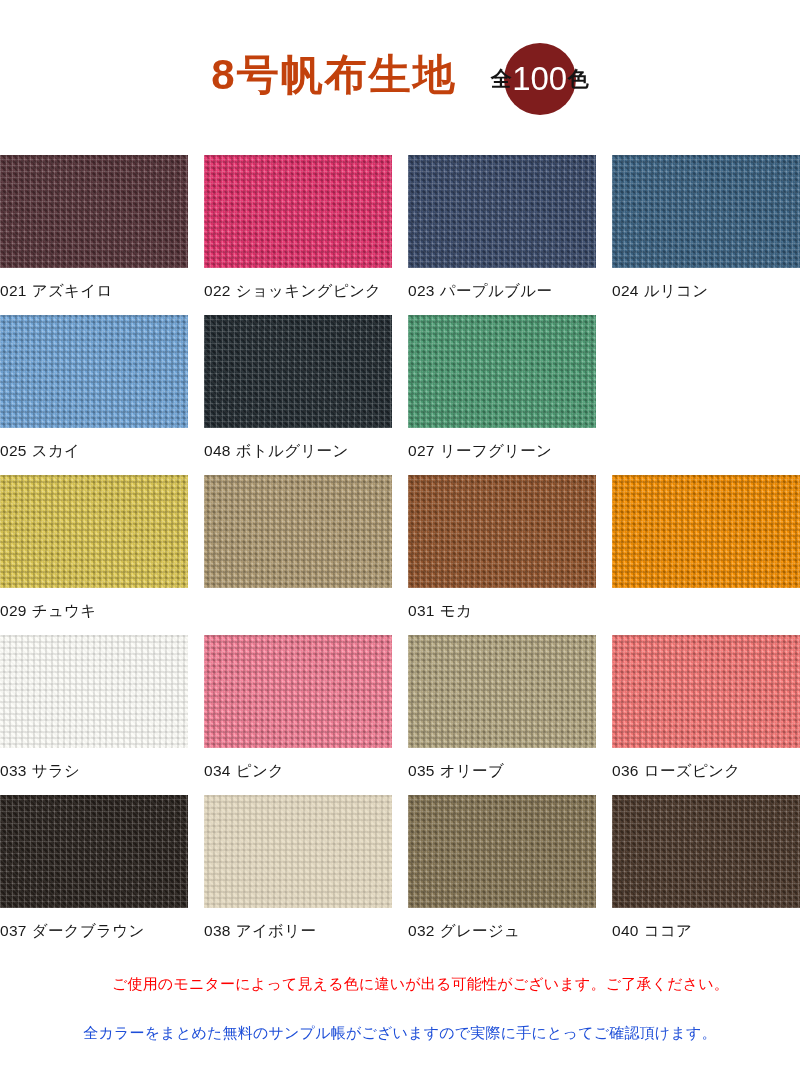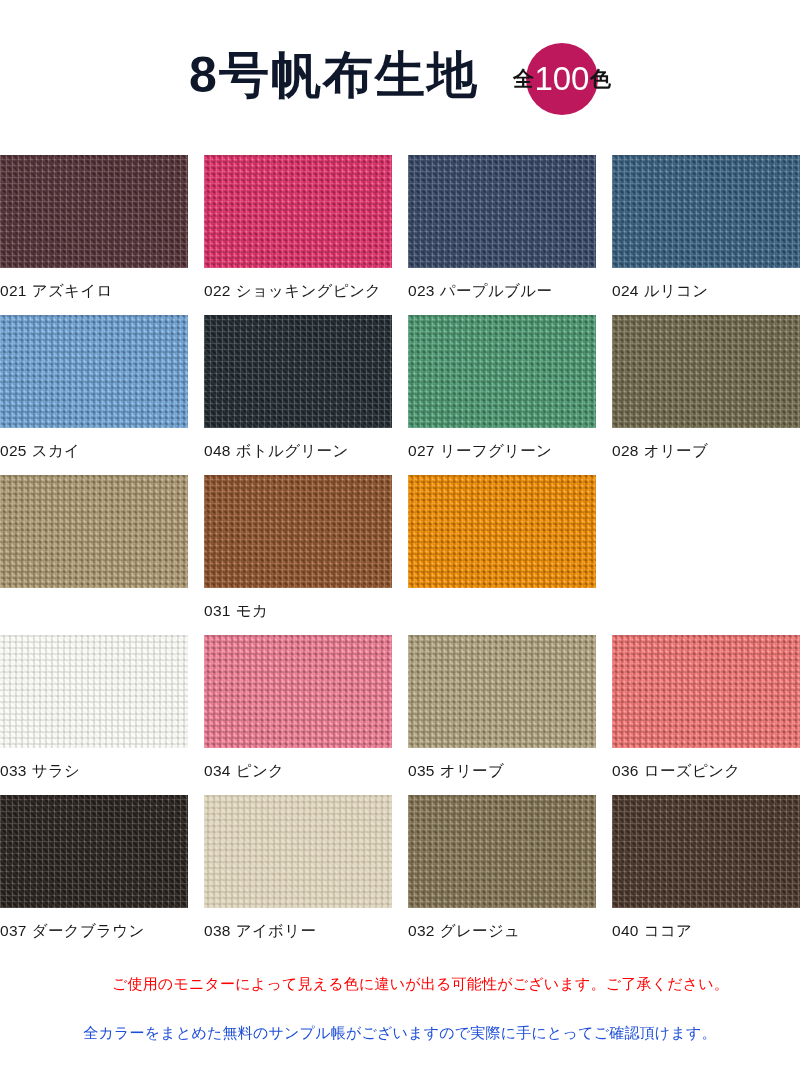--- a/index.html
+++ b/index.html
@@ -20,24 +20,24 @@
   .header {
     height: 155px;
     display: flex;
     align-items: center;
     justify-content: center;
     gap: 34px;
     padding-bottom: 6px;
     box-sizing: border-box;
   }
   .title {
-    font-size: 50px;
+    font-size: 42px;
     font-weight: 700;
     letter-spacing: 2px;
-    color: #0f172a;
+    color: #c2410c;
     line-height: 1;
     white-space: nowrap;
   }
   .badge {
     display: flex;
     align-items: center;
     gap: 1px;
     position: relative;
     top: 4px;
   }
@@ -46,21 +46,21 @@
     font-weight: 600;
     color: #141414;
     z-index: 2;
   }
   .badge-pre { margin-right: -9px; }
   .badge-post { margin-left: -9px; }
   .badge-circle {
     width: 72px;
     height: 72px;
     border-radius: 50%;
-    background: #be185d;
+    background: #7f1d1d;
     color: #ffffff;
     display: flex;
     align-items: center;
     justify-content: center;
     font-size: 33px;
     font-weight: 400;
     letter-spacing: 0px;
     z-index: 1;
   }
 
@@ -182,26 +182,26 @@
         <div class="label"><span class="code">025</span><span class="name">スカイ</span></div>
       </div>
       <div class="cell">
         <div class="swatch" style="background: rgb(35, 44, 50);"></div>
         <div class="label"><span class="code">048</span><span class="name">ボトルグリーン</span></div>
       </div>
       <div class="cell">
         <div class="swatch" style="background: rgb(79, 159, 118);"></div>
         <div class="label"><span class="code">027</span><span class="name">リーフグリーン</span></div>
       </div>
-      <div class="cell">
-        <div class="swatch" style="background: rgb(119, 111, 81);"></div>
-        <div class="label"><span class="code">028</span><span class="name">オリーブ</span></div>
-      </div>
-    </div>
-    <div class="row">
+    </div>
+    <div class="row">
+      <div class="cell">
+        <div class="swatch" style="background: rgb(224, 203, 85);"></div>
+        <div class="label"><span class="code">029</span><span class="name">チュウキ</span></div>
+      </div>
       <div class="cell">
         <div class="swatch" style="background: rgb(181, 160, 119);"></div>
       </div>
       <div class="cell">
         <div class="swatch" style="background: rgb(150, 87, 46);"></div>
         <div class="label"><span class="code">031</span><span class="name">モカ</span></div>
       </div>
       <div class="cell">
         <div class="swatch" style="background: rgb(248, 144, 0);"></div>
       </div>

